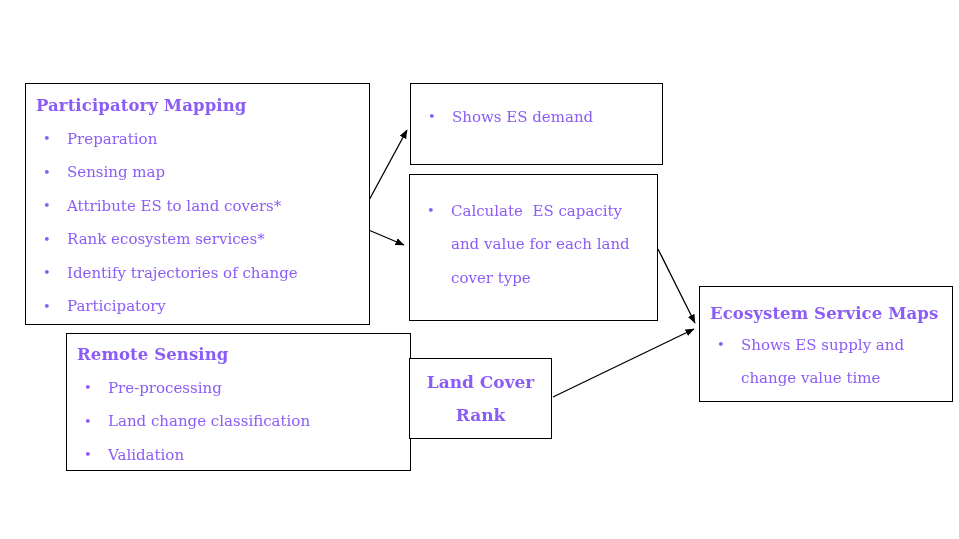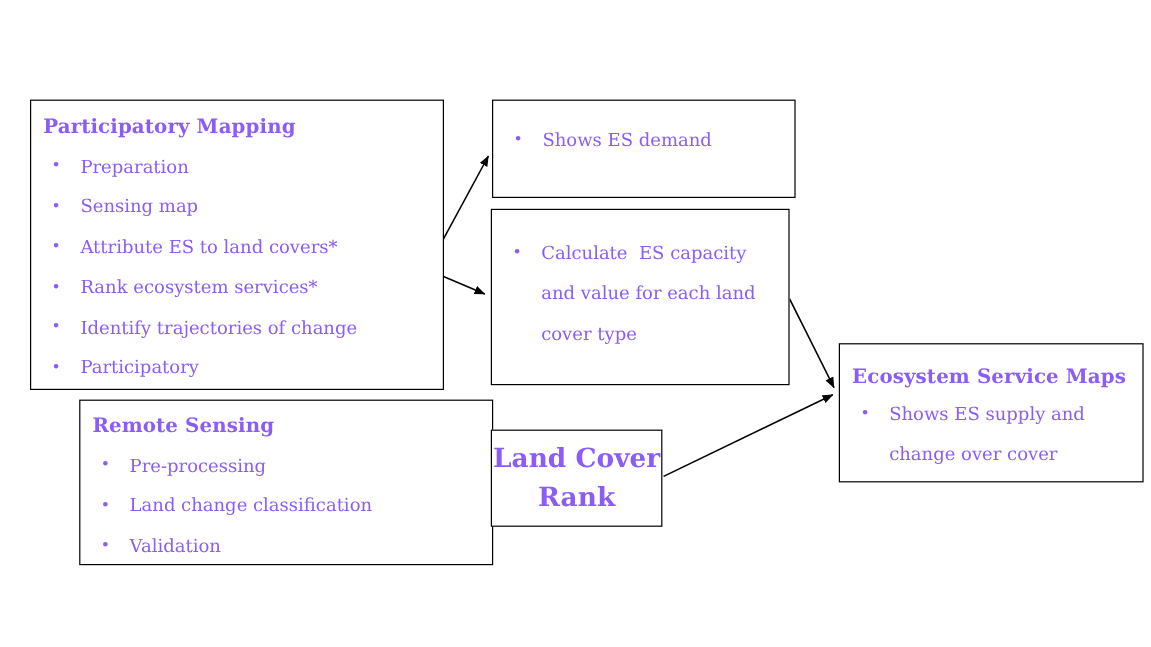--- a/index.html
+++ b/index.html
@@ -48,21 +48,21 @@
   #box-pm  { left: 25px;  top: 83px;  width: 345px; height: 242px; padding: 11px 6px 0 10px; }
   #box-rs  { left: 25px;  top: 333px; width: 345px; height: 138px; padding: 10px 6px 0 10px; margin-left: 41px; }
   #box-dam { left: 410px; top: 83px;  width: 253px; height: 82px;  padding: 13px 6px 0 10px; }
   #box-esm { left: 409px; top: 174px; width: 249px; height: 147px; padding: 16px 6px 0 10px; }
   #box-lcm {
     left: 409px; top: 358px; width: 143px; height: 81px;
     display: flex; flex-direction: column; align-items: center; justify-content: center;
   }
   #box-lcm .lcm-line {
     font-weight: bold;
-    font-size: 22px;
+    font-size: 17px;
     line-height: 33px;
     text-align: center;
   }
   #box-esmaps { left: 699px; top: 286px; width: 254px; height: 116px; padding: 16px 6px 0 10px; }
   #box-dam .rows, #box-esm .rows, #box-esmaps .rows { margin-top: 3px; }
 </style>
 </head>
 <body>
 
 <div class="canvas">
@@ -162,18 +162,18 @@
 
   <div class="box" id="box-esmaps">
     <div class="box-title">Ecosystem Service Maps</div>
     <div class="rows">
       <div class="row">
         <span class="marker">•</span>
         <span class="txt">Shows ES supply and</span>
       </div>
       <div class="row">
         <span class="marker"></span>
-        <span class="txt">change over cover</span>
+        <span class="txt">change value time</span>
       </div>
     </div>
   </div>
 
 </div>
 
 </body></html>

